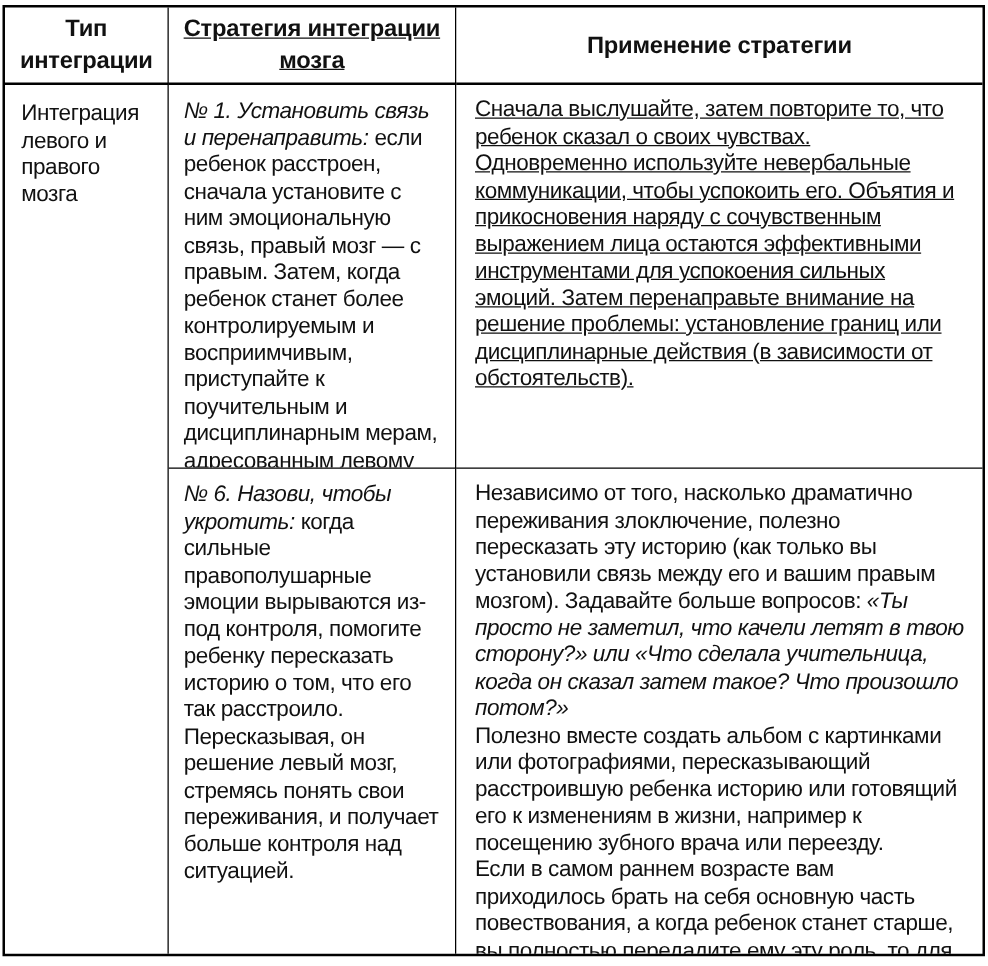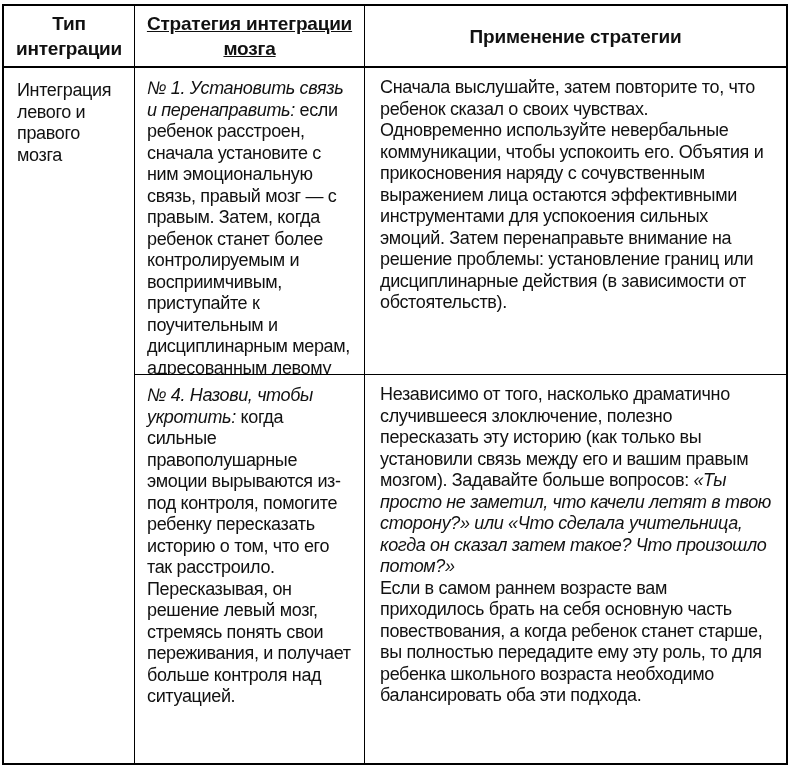--- a/index.html
+++ b/index.html
@@ -53,21 +53,21 @@
     vertical-align: top;
   }
   .col3pad {
     padding: 9px 14px 8px 15px;
   }
   .c1 { grid-column: 1; grid-row: 1; }
   .c2 { grid-column: 2; grid-row: 1; text-decoration: underline; }
   .c3 { grid-column: 3; grid-row: 1; }
   .type-cell { grid-column: 1; grid-row: 2 / 4; padding: 12px 6px 8px 13px; }
   .s1 { grid-column: 2; grid-row: 2; }
-  .a1 { grid-column: 3; grid-row: 2; }
+  .a1 { grid-column: 3; grid-row: 2; text-decoration: underline; }
   .s2 { grid-column: 2; grid-row: 3; }
   .a2 { grid-column: 3; grid-row: 3; }
   .rb { border-right: 1px solid #000000; }
   .bb { border-bottom: 1px solid #000000; }
   .it { font-style: italic; }
   .bodycell p { margin: 0; }
 </style>
 </head>
 <body>
 
@@ -84,22 +84,23 @@
 
     <div class="cell bodycell s1 rb bb">
       <span class="it">№ 1. Установить связь и перенаправить: </span><span>если ребенок расстроен, сначала установите с ним эмоциональную связь, правый мозг — с правым. Затем, когда ребенок станет более контролируемым и восприимчивым, приступайте к поучительным и дисциплинарным мерам, адресованным левому мозгу.</span>
     </div>
 
     <div class="cell bodycell col3pad a1 bb">
       <p>Сначала выслушайте, затем повторите то, что ребенок сказал о своих чувствах. Одновременно используйте невербальные коммуникации, чтобы успокоить его. Объятия и прикосновения наряду с сочувственным выражением лица остаются эффективными инструментами для успокоения сильных эмоций. Затем перенаправьте внимание на решение проблемы: установление границ или дисциплинарные действия (в зависимости от обстоятельств).</p>
     </div>
 
     <div class="cell bodycell s2 rb">
-      <span class="it">№ 4. Назови, чтобы укротить: </span><span>когда сильные правополушарные эмоции вырываются из-под контроля, помогите ребенку пересказать историю о том, что его так расстроило. Пересказывая, он решение левый мозг, стремясь понять свои переживания, и получает больше контроля над ситуацией.</span>
+      <span class="it">№ 6. Назови, чтобы укротить: </span><span>когда сильные правополушарные эмоции вырываются из-под контроля, помогите ребенку пересказать историю о том, что его так расстроило. Пересказывая, он решение левый мозг, стремясь понять свои переживания, и получает больше контроля над ситуацией.</span>
     </div>
 
     <div class="cell bodycell col3pad a2">
-      <p><span>Независимо от того, насколько драматично случившееся злоключение, полезно пересказать эту историю (как только вы установили связь между его и вашим правым мозгом). Задавайте больше вопросов: </span><span class="it">«Ты просто не заметил, что качели летят в твою сторону?» или «Что сделала учительница, когда он сказал затем такое? Что произошло потом?»</span></p>
+      <p><span>Независимо от того, насколько драматично переживания злоключение, полезно пересказать эту историю (как только вы установили связь между его и вашим правым мозгом). Задавайте больше вопросов: </span><span class="it">«Ты просто не заметил, что качели летят в твою сторону?» или «Что сделала учительница, когда он сказал затем такое? Что произошло потом?»</span></p>
+      <p>Полезно вместе создать альбом с картинками или фотографиями, пересказывающий расстроившую ребенка историю или готовящий его к изменениям в жизни, например к посещению зубного врача или переезду.</p>
       <p>Если в самом раннем возрасте вам приходилось брать на себя основную часть повествования, а когда ребенок станет старше, вы полностью передадите ему эту роль, то для ребенка школьного возраста необходимо балансировать оба эти подхода.</p>
     </div>
 
   </div>
 </div>
 
 </body></html>

